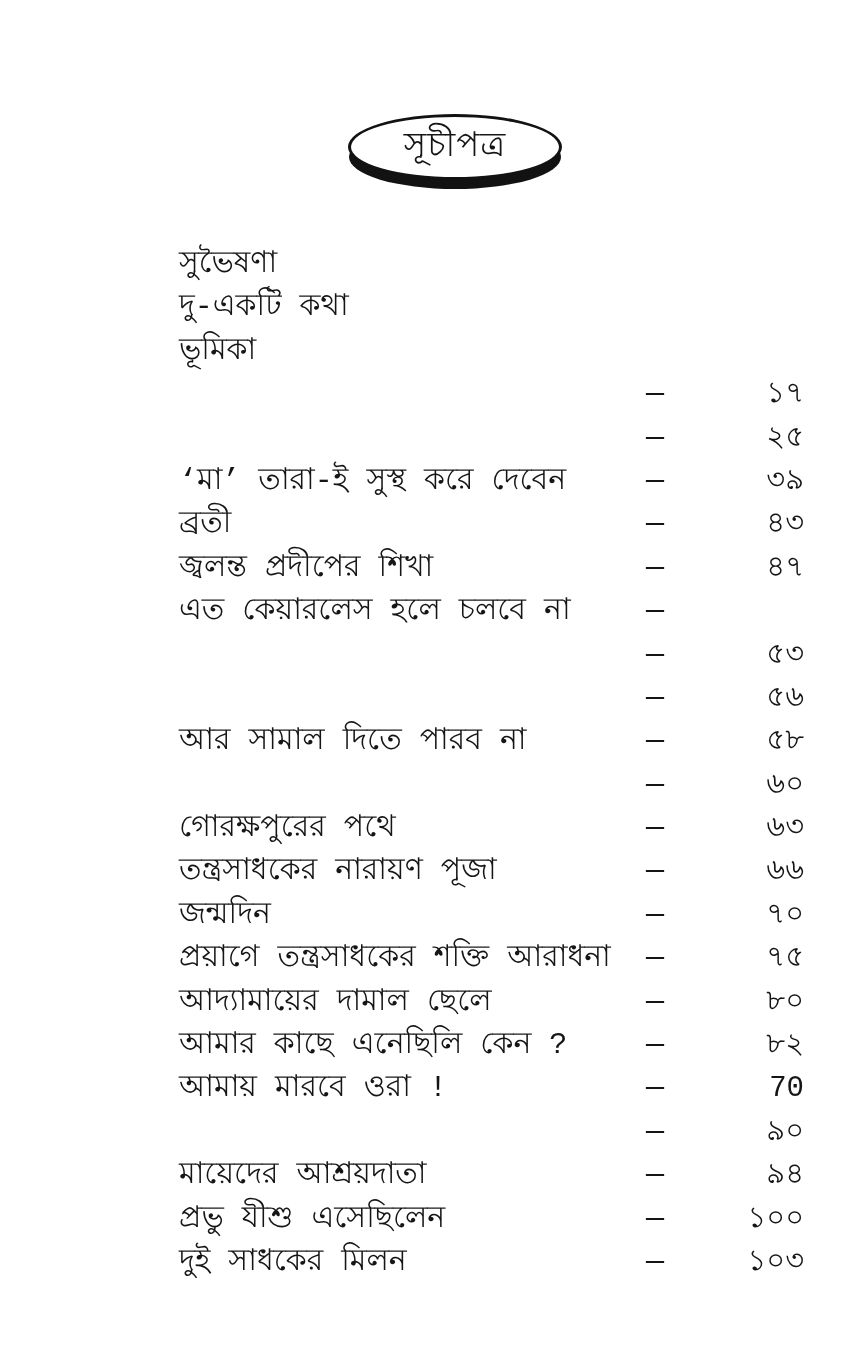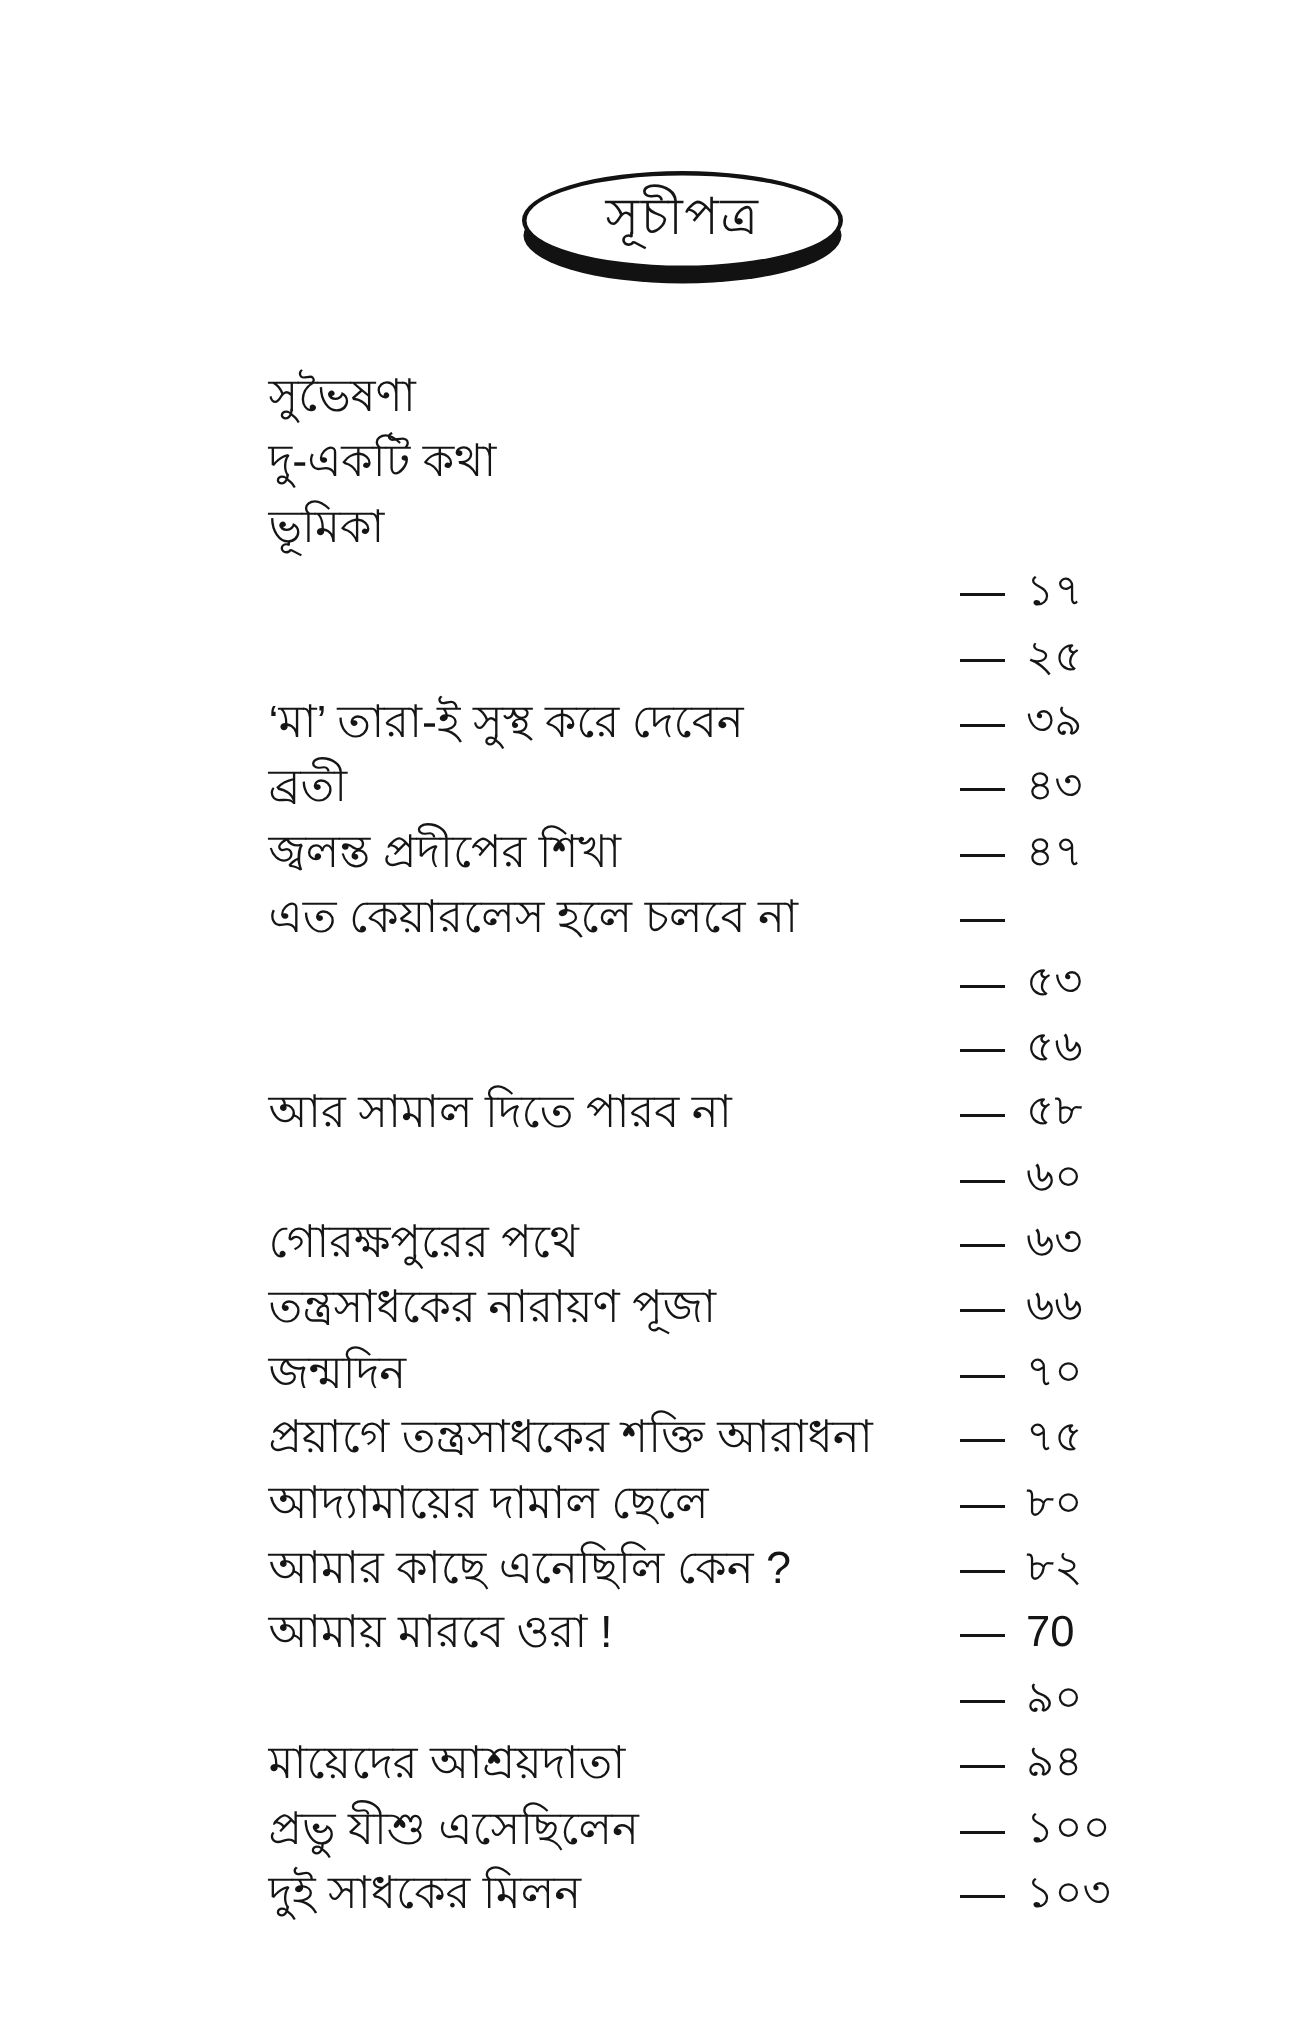--- a/index.html
+++ b/index.html
@@ -6,21 +6,21 @@
     margin: 0;
     padding: 0;
     background: #ffffff;
   }
   .page {
     position: relative;
     width: 866px;
     height: 1361px;
     background: #ffffff;
     color: #151515;
-    font-family: Liberation Sans, sans-serif;
+    font-family: Liberation Mono, monospace;
     overflow: hidden;
   }
 
   
   .badge {
     position: absolute;
     left: 348px;
     top: 114px;
     width: 214px;
     height: 76px;
@@ -84,21 +84,21 @@
     left: 444px;
     top: 0;
     width: 64px;
     text-align: center;
   }
   .row .p {
     position: absolute;
     left: 505px;
     top: 0;
     width: 120px;
-    text-align: left;
+    text-align: right;
     font-size: 29px;
   }
 </style>
 </head>
 <body>
 
 <div class="page">
 
   <div class="badge">
     <div class="badge-shadow"></div>

